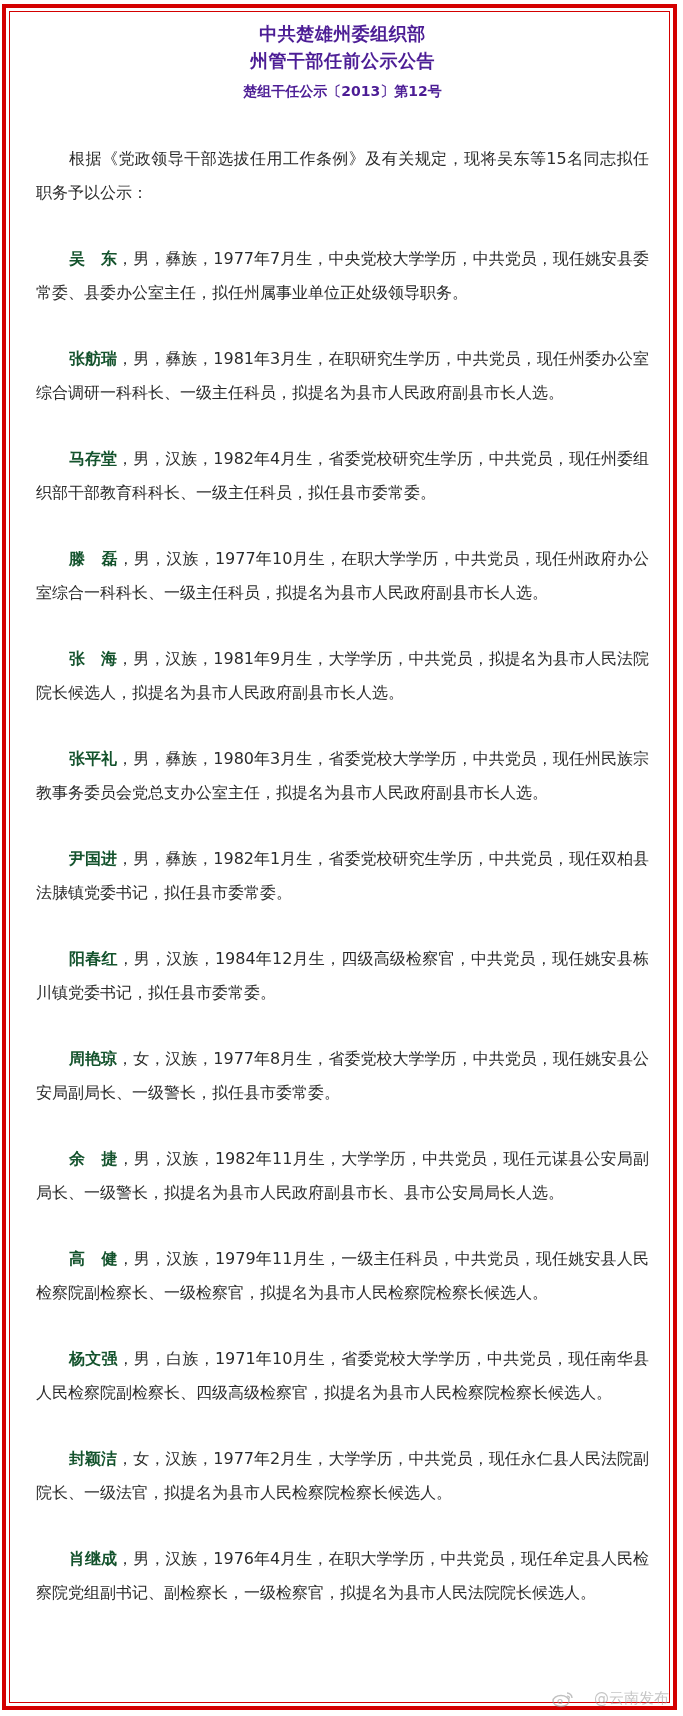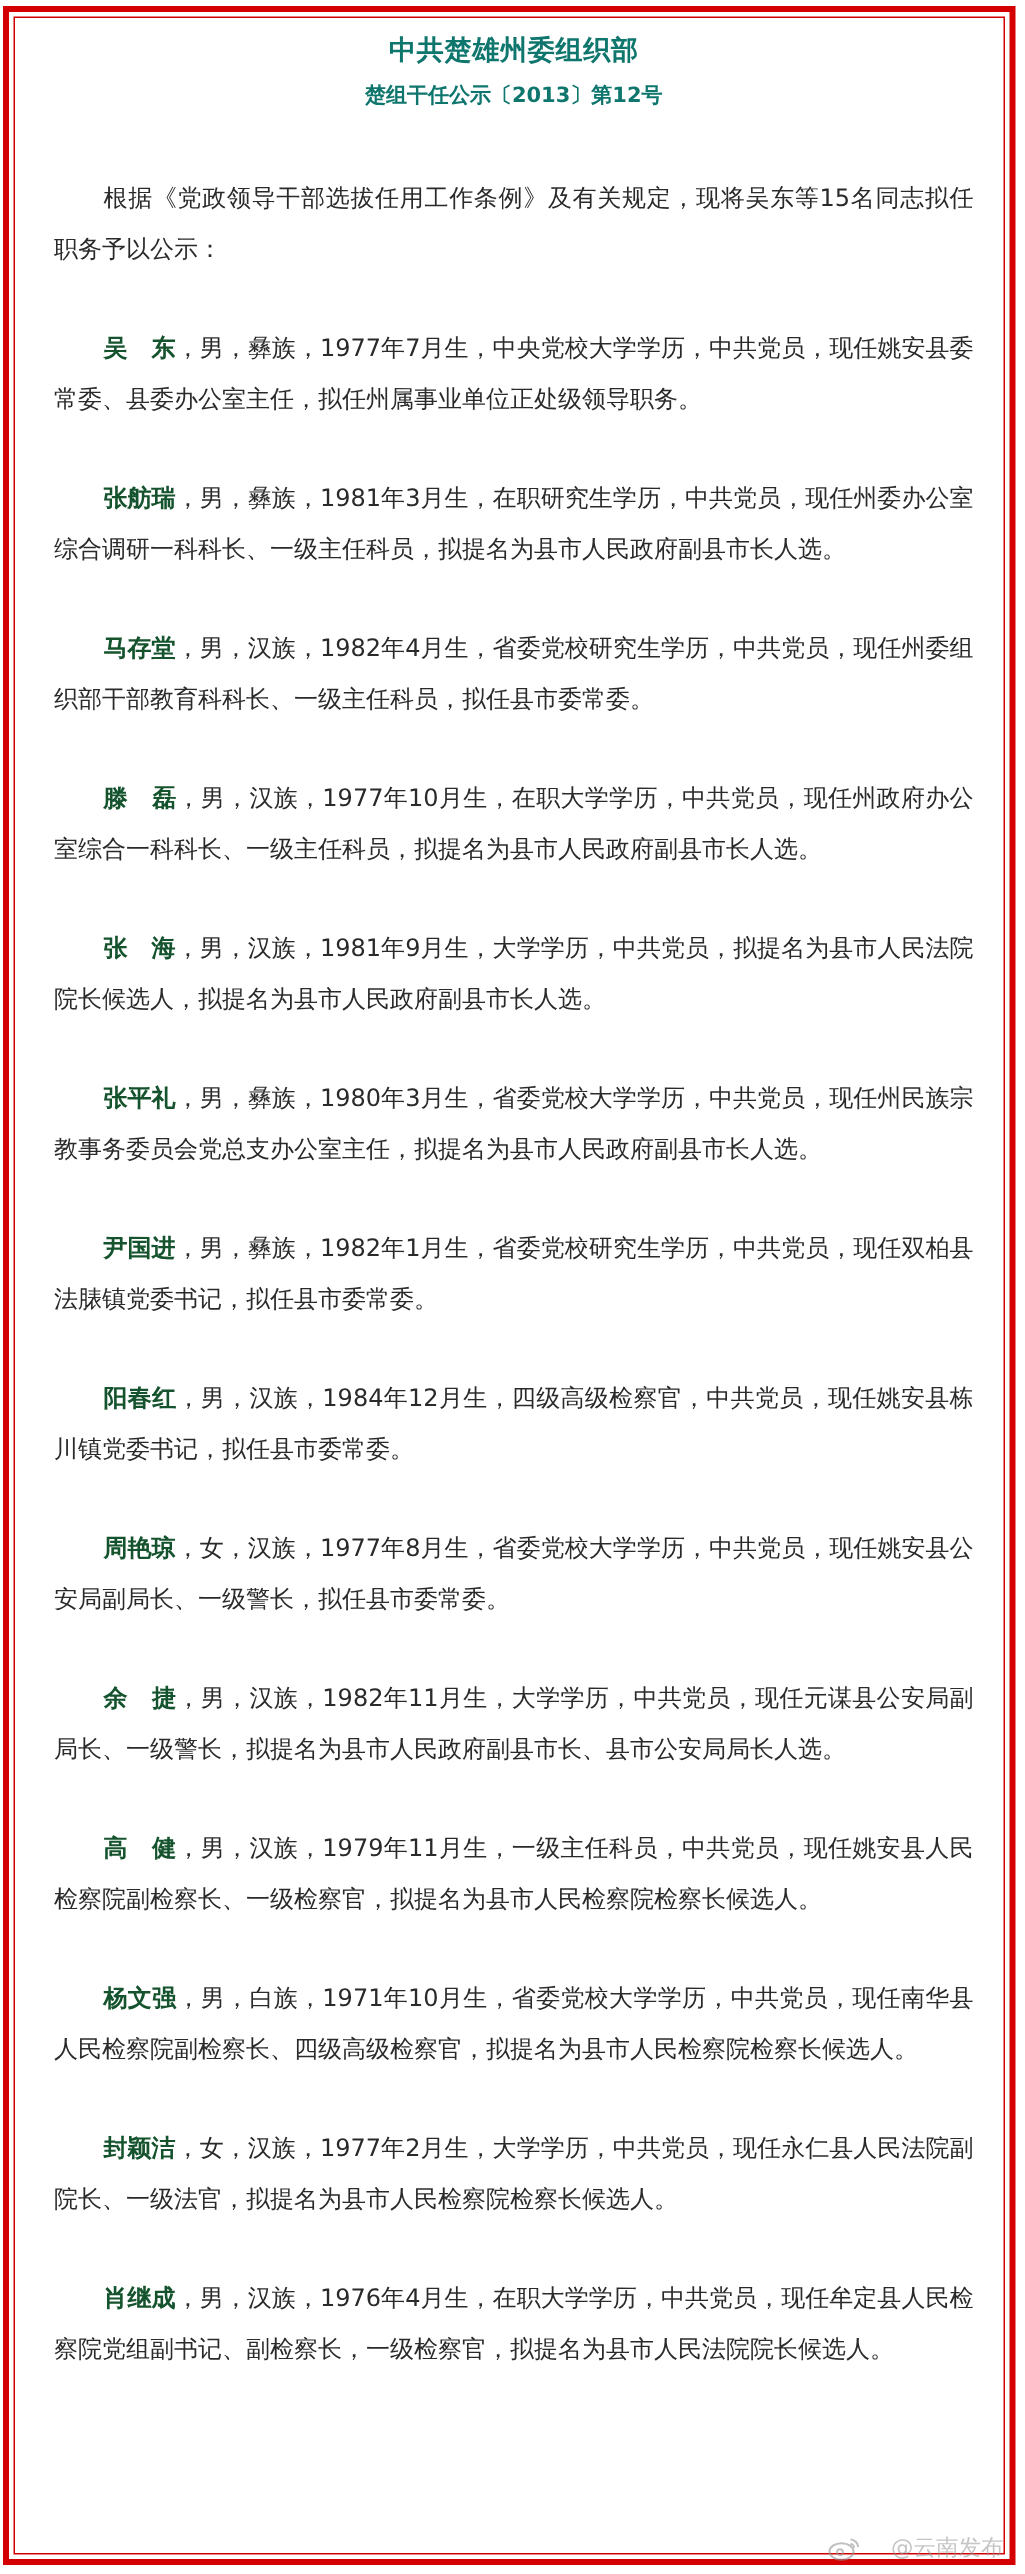--- a/index.html
+++ b/index.html
@@ -34,21 +34,21 @@
       box-sizing: border-box;
     }
     .content {
       position: absolute;
       left: 20px;
       top: 11px;
       width: 645px;
     }
     .header {
       text-align: center;
-      color: #0f766e;
+      color: #4c1d95;
       font-weight: bold;
     }
     .header .org {
       font-size: 18px;
       line-height: 26px;
       margin-top: 10px;
       letter-spacing: 0.5px;
     }
     .header .title {
       font-size: 18px;
@@ -97,20 +97,21 @@
   </style>
 </head>
 <body>
 
 <div class="outer-frame"></div>
 <div class="inner-frame"></div>
 
 <div class="content">
   <div class="header">
     <div class="org">中共楚雄州委组织部</div>
+    <div class="title">州管干部任前公示公告</div>
     <div class="docno">楚组干任公示〔2013〕第12号</div>
   </div>
 
   <p class="para intro">根据《党政领导干部选拔任用工作条例》及有关规定，现将吴东等15名同志拟任职务予以公示：</p>
 
   <div>
     <p class="para candidate"><span class="name">吴　东</span><span>，男，彝族，1977年7月生，中央党校大学学历，中共党员，现任姚安县委常委、县委办公室主任，拟任州属事业单位正处级领导职务。</span></p>
     <p class="para candidate"><span class="name">张舫瑞</span><span>，男，彝族，1981年3月生，在职研究生学历，中共党员，现任州委办公室综合调研一科科长、一级主任科员，拟提名为县市人民政府副县市长人选。</span></p>
     <p class="para candidate"><span class="name">马存堂</span><span>，男，汉族，1982年4月生，省委党校研究生学历，中共党员，现任州委组织部干部教育科科长、一级主任科员，拟任县市委常委。</span></p>
     <p class="para candidate"><span class="name">滕　磊</span><span>，男，汉族，1977年10月生，在职大学学历，中共党员，现任州政府办公室综合一科科长、一级主任科员，拟提名为县市人民政府副县市长人选。</span></p>

